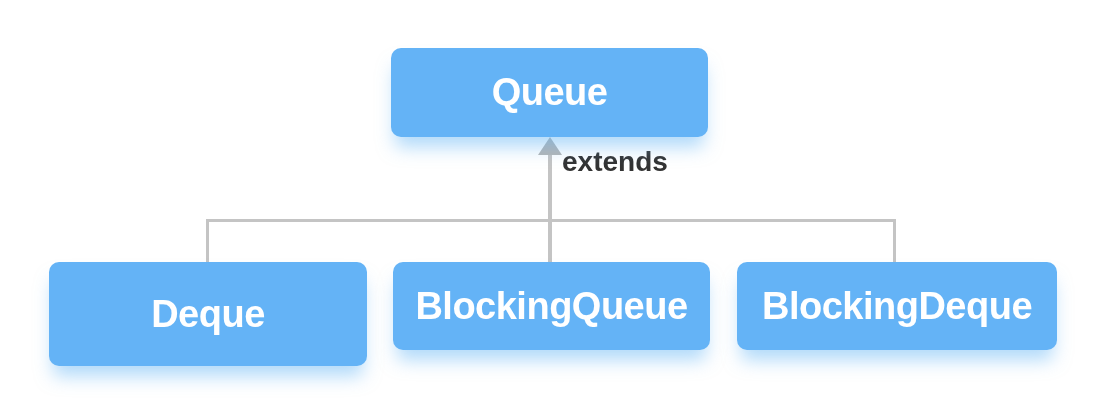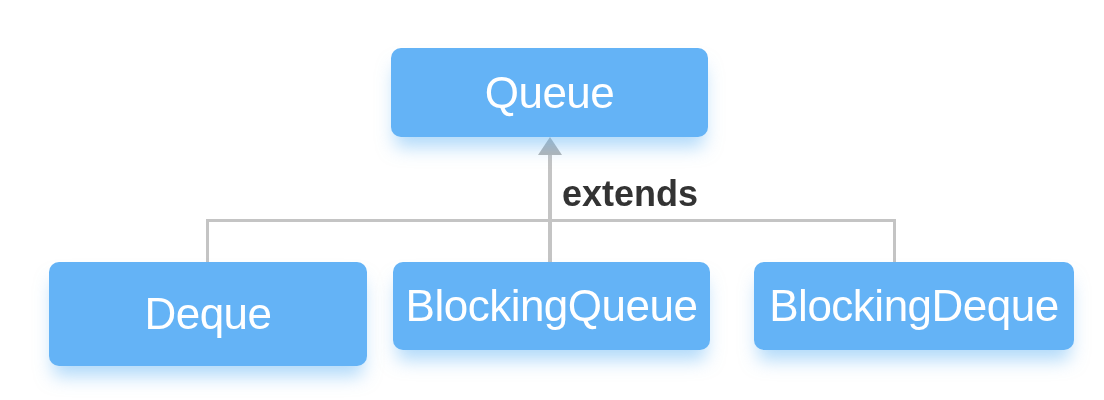--- a/index.html
+++ b/index.html
@@ -24,50 +24,50 @@
     overflow: hidden;
   }
   .node {
     position: absolute;
     background: var(--node-fill);
     border-radius: 10px;
     display: flex;
     align-items: center;
     justify-content: center;
     color: var(--node-text);
-    font-weight: normal;
-    font-size: 44px;
+    font-weight: bold;
+    font-size: 38px;
     letter-spacing: -0.5px;
     box-shadow: 0 14px 18px -4px var(--node-glow);
     z-index: 2;
   }
   .node-queue          { left: 391px; top: 48px;  width: 317px; height: 89px; }
   .node-deque          { left: 49px;  top: 262px; width: 318px; height: 104px; }
   .node-blocking-queue { left: 393px; top: 262px; width: 317px; height: 88px; text-align: center; }
-  .node-blocking-deque { left: 737px; top: 262px; width: 320px; height: 88px; margin-left: 17px; }
+  .node-blocking-deque { left: 737px; top: 262px; width: 320px; height: 88px; }
 
   .edge { position: absolute; background: var(--connector); z-index: 1; }
   .edge-rail        { left: 206px; top: 219px; width: 690px; height: 3px; }
   .edge-stub-left   { left: 206px; top: 219px; width: 3px;  height: 43px; }
   .edge-stub-right  { left: 893px; top: 219px; width: 3px;  height: 43px; }
   .edge-center-shaft{ left: 548px; top: 152px; width: 4px;  height: 110px; }
 
   .arrow-head {
     position: absolute;
     left: 538px; top: 137px;
     width: 0; height: 0;
     border-left: 12px solid transparent;
     border-right: 12px solid transparent;
     border-bottom: 18px solid var(--arrow);
     z-index: 1;
   }
   .edge-label {
     position: absolute;
-    left: 562px; top: 176px;
-    font-size: 36px;
+    left: 562px; top: 148px;
+    font-size: 28px;
     font-weight: bold;
     color: var(--edge-label-text);
     line-height: 1;
     z-index: 2;
   }
 </style>
 </head>
 <body>
 
 <div class="canvas">

